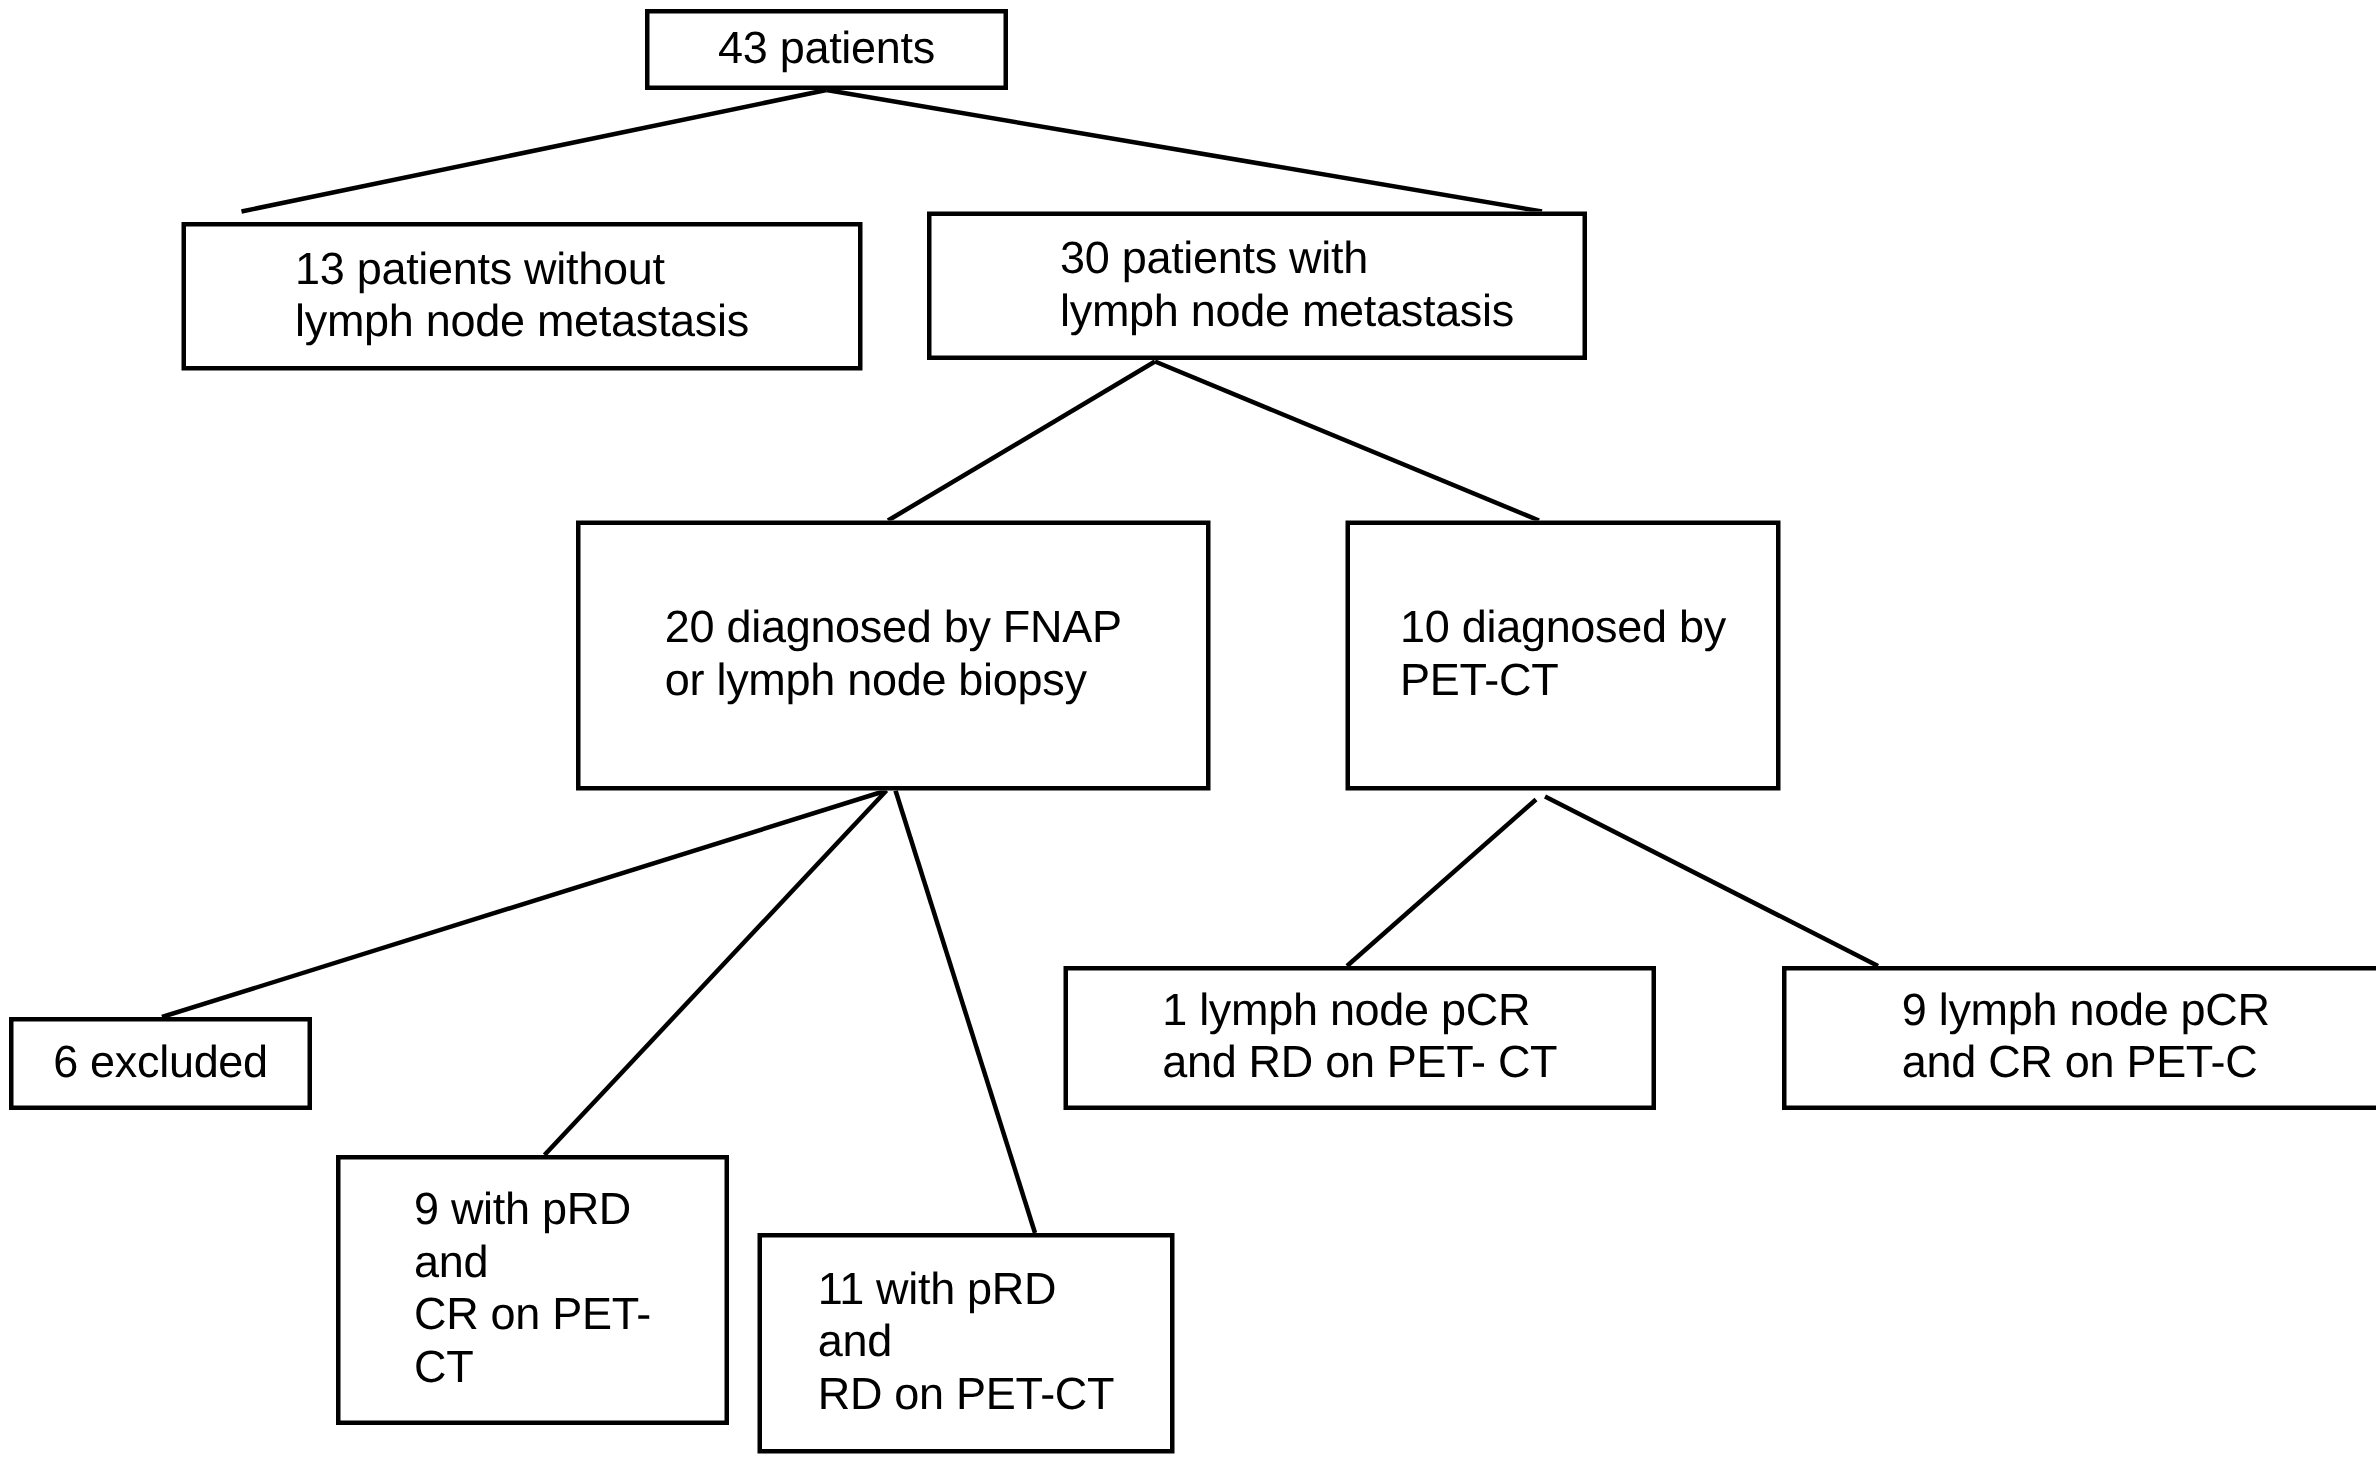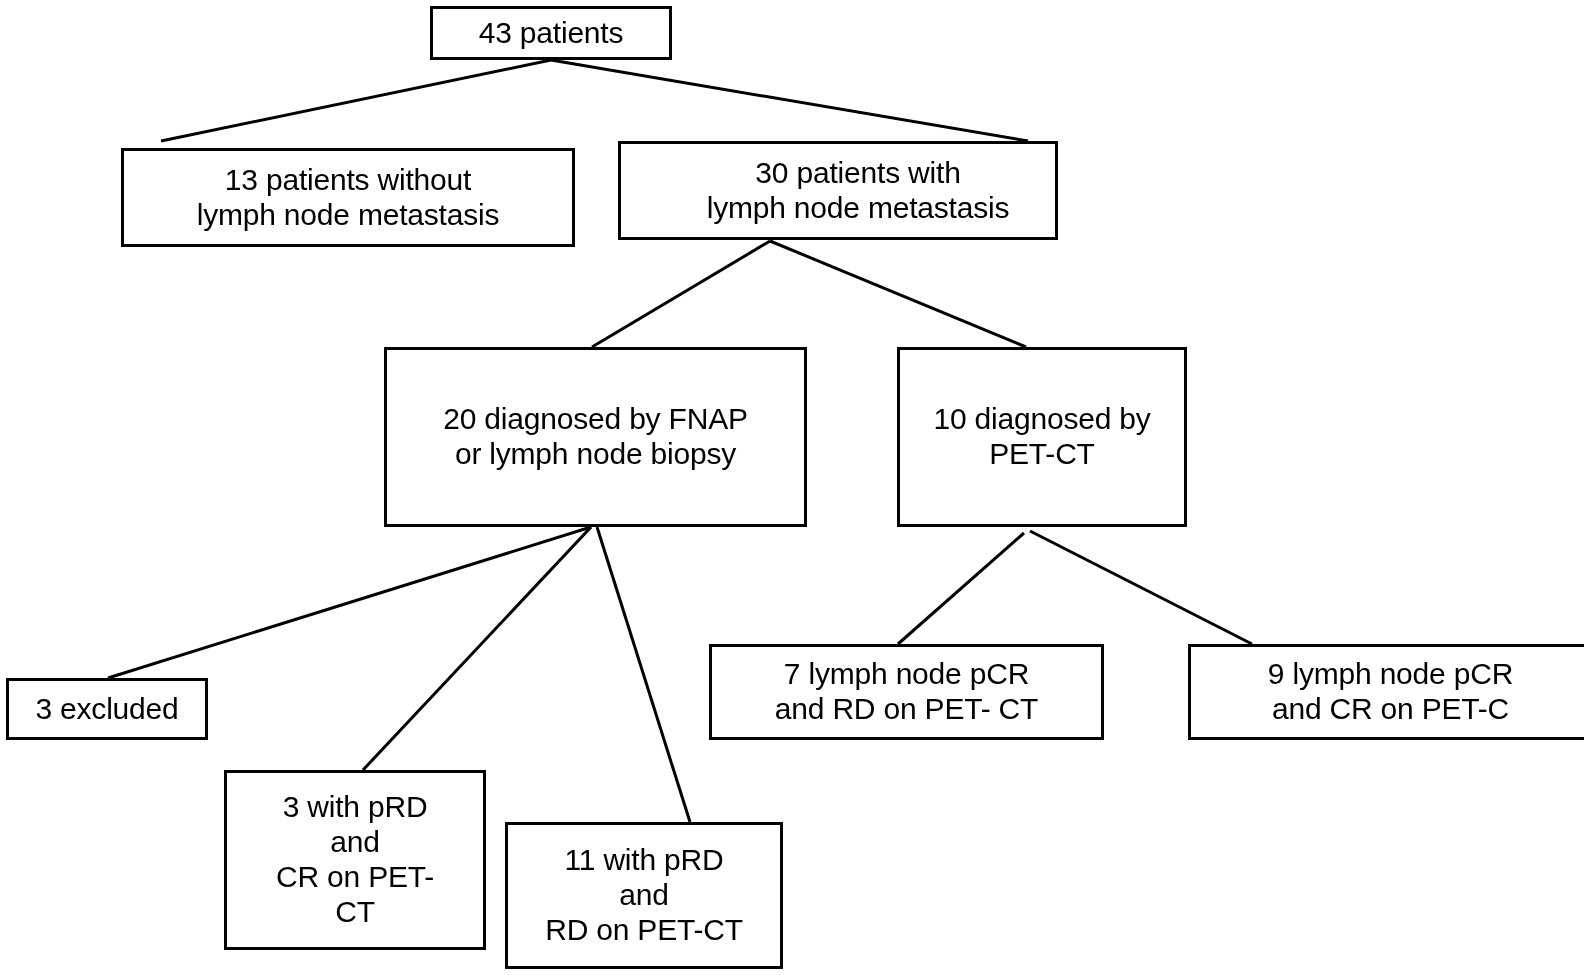--- a/index.html
+++ b/index.html
@@ -28,21 +28,21 @@
     pointer-events: none;
   }
   .node {
     position: absolute;
     box-sizing: border-box;
     border: 3px solid #000000;
     background: #ffffff;
     display: flex;
     align-items: center;
     justify-content: center;
-    text-align: center;
+    text-align: left;
     line-height: 1.16;
     white-space: pre;
     font-size: 30px;
     letter-spacing: -0.2px;
     z-index: 2;
   }
   .node .label {
     display: block;
     white-space: pre-line;
     padding: 0 6px;
@@ -105,35 +105,35 @@
     <span class="label">20 diagnosed by  FNAP
 or lymph node biopsy</span>
   </div>
 
   <div class="node" id="n-petct">
     <span class="label">10 diagnosed by
 PET-CT</span>
   </div>
 
   <div class="node" id="n-excluded">
-    <span class="label">3 excluded</span>
+    <span class="label">6 excluded</span>
   </div>
 
   <div class="node" id="n-pcr-rd">
-    <span class="label">7 lymph node pCR
+    <span class="label">1 lymph node pCR
 and RD on PET- CT</span>
   </div>
 
   <div class="node" id="n-pcr-cr">
     <span class="label">9 lymph node pCR
 and CR on PET-C</span>
   </div>
 
   <div class="node" id="n-prd-cr">
-    <span class="label">3 with pRD
+    <span class="label">9 with pRD
 and
 CR on PET-
 CT</span>
   </div>
 
   <div class="node" id="n-prd-rd">
     <span class="label">11 with pRD
 and
 RD on PET-CT</span>
   </div>

